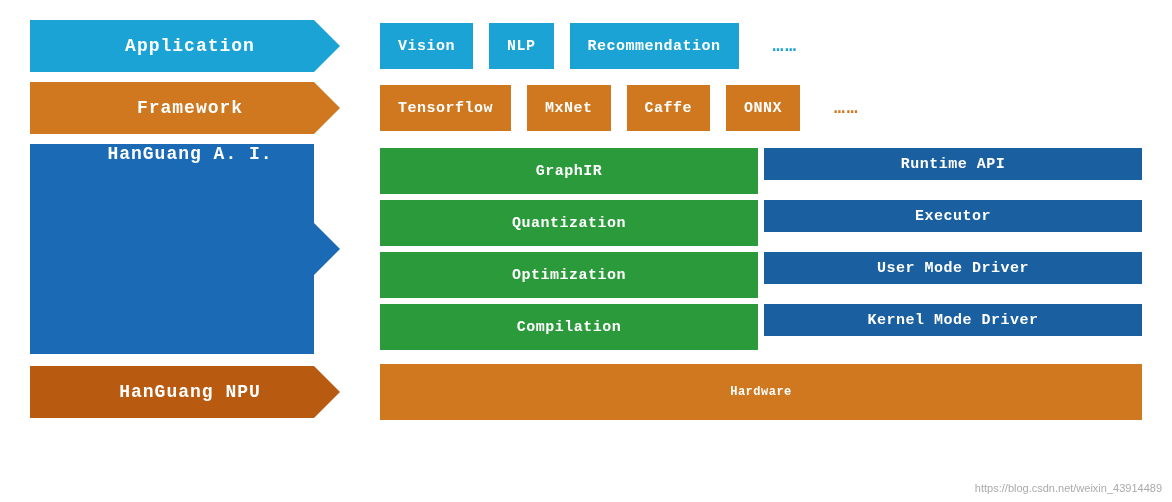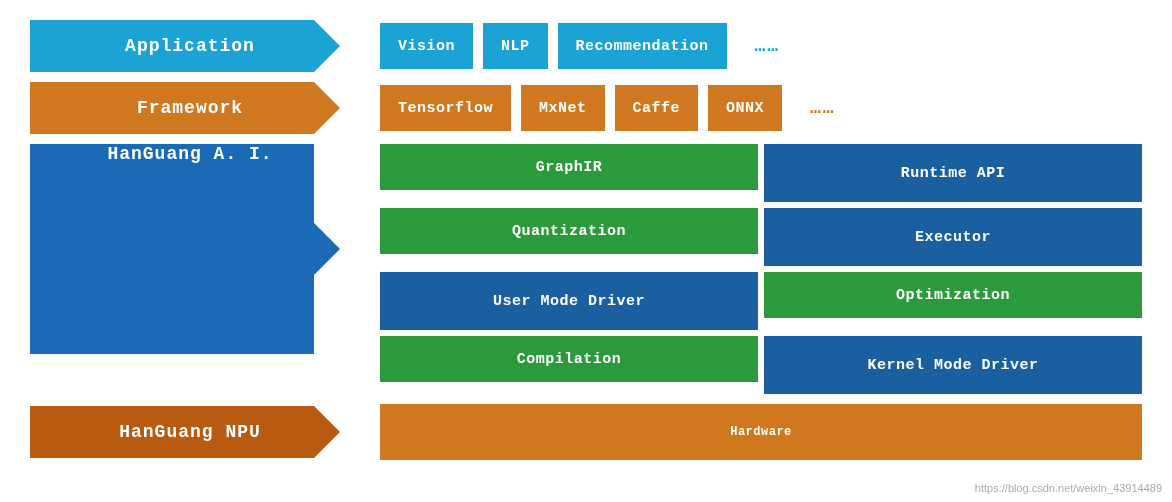--- a/index.html
+++ b/index.html
@@ -82,21 +82,21 @@
     .arrow-darkblue::after  { border-left: 26px solid #1a6ab5; }
 
     
     .arrow-darkorange::before { background: #b85a10; }
     .arrow-darkorange::after  { border-left: 26px solid #b85a10; }
 
     
     .right-content {
       display: flex;
       align-items: center;
-      gap: 10px;
+      gap: 16px;
       flex: 1;
       flex-wrap: wrap;
     }
 
     
     .chip {
       display: flex;
       align-items: center;
       justify-content: center;
       height: 46px;
@@ -138,21 +138,21 @@
       flex: 1;
     }
 
     .hanguang-right .chip-green {
       width: 100%;
       height: 46px;
     }
 
     .hanguang-right .chip-darkblue {
       width: 100%;
-      height: 58px;
+      height: 32px;
     }
 
     
     .chip-hardware {
       flex: 1;
       height: 56px;
       font-size: 12px;
     }
 
     
@@ -213,22 +213,22 @@
 
   <div class="row" style="align-items:stretch; margin-bottom:10px;">
     <div class="arrow-label arrow-darkblue arrow-tall" style="height:210px; min-width:310px; margin-right:40px; display:flex; align-items:flex-start; justify-content:center; position:relative;">
       <span>HanGuang A. I.</span>
     </div>
     <div class="hanguang-right" style="align-self:center;">
       <div class="chip chip-green">GraphIR</div>
       <div class="chip chip-darkblue">Runtime API</div>
       <div class="chip chip-green">Quantization</div>
       <div class="chip chip-darkblue">Executor</div>
+      <div class="chip chip-green">Optimization</div>
       <div class="chip chip-darkblue">User Mode Driver</div>
-      <div class="chip chip-green">Optimization</div>
       <div class="chip chip-green">Compilation</div>
       <div class="chip chip-darkblue">Kernel Mode Driver</div>
     </div>
   </div>
 
   <div class="row">
     <div class="arrow-label arrow-darkorange">
       <span>HanGuang NPU</span>
     </div>
     <div class="right-content">

